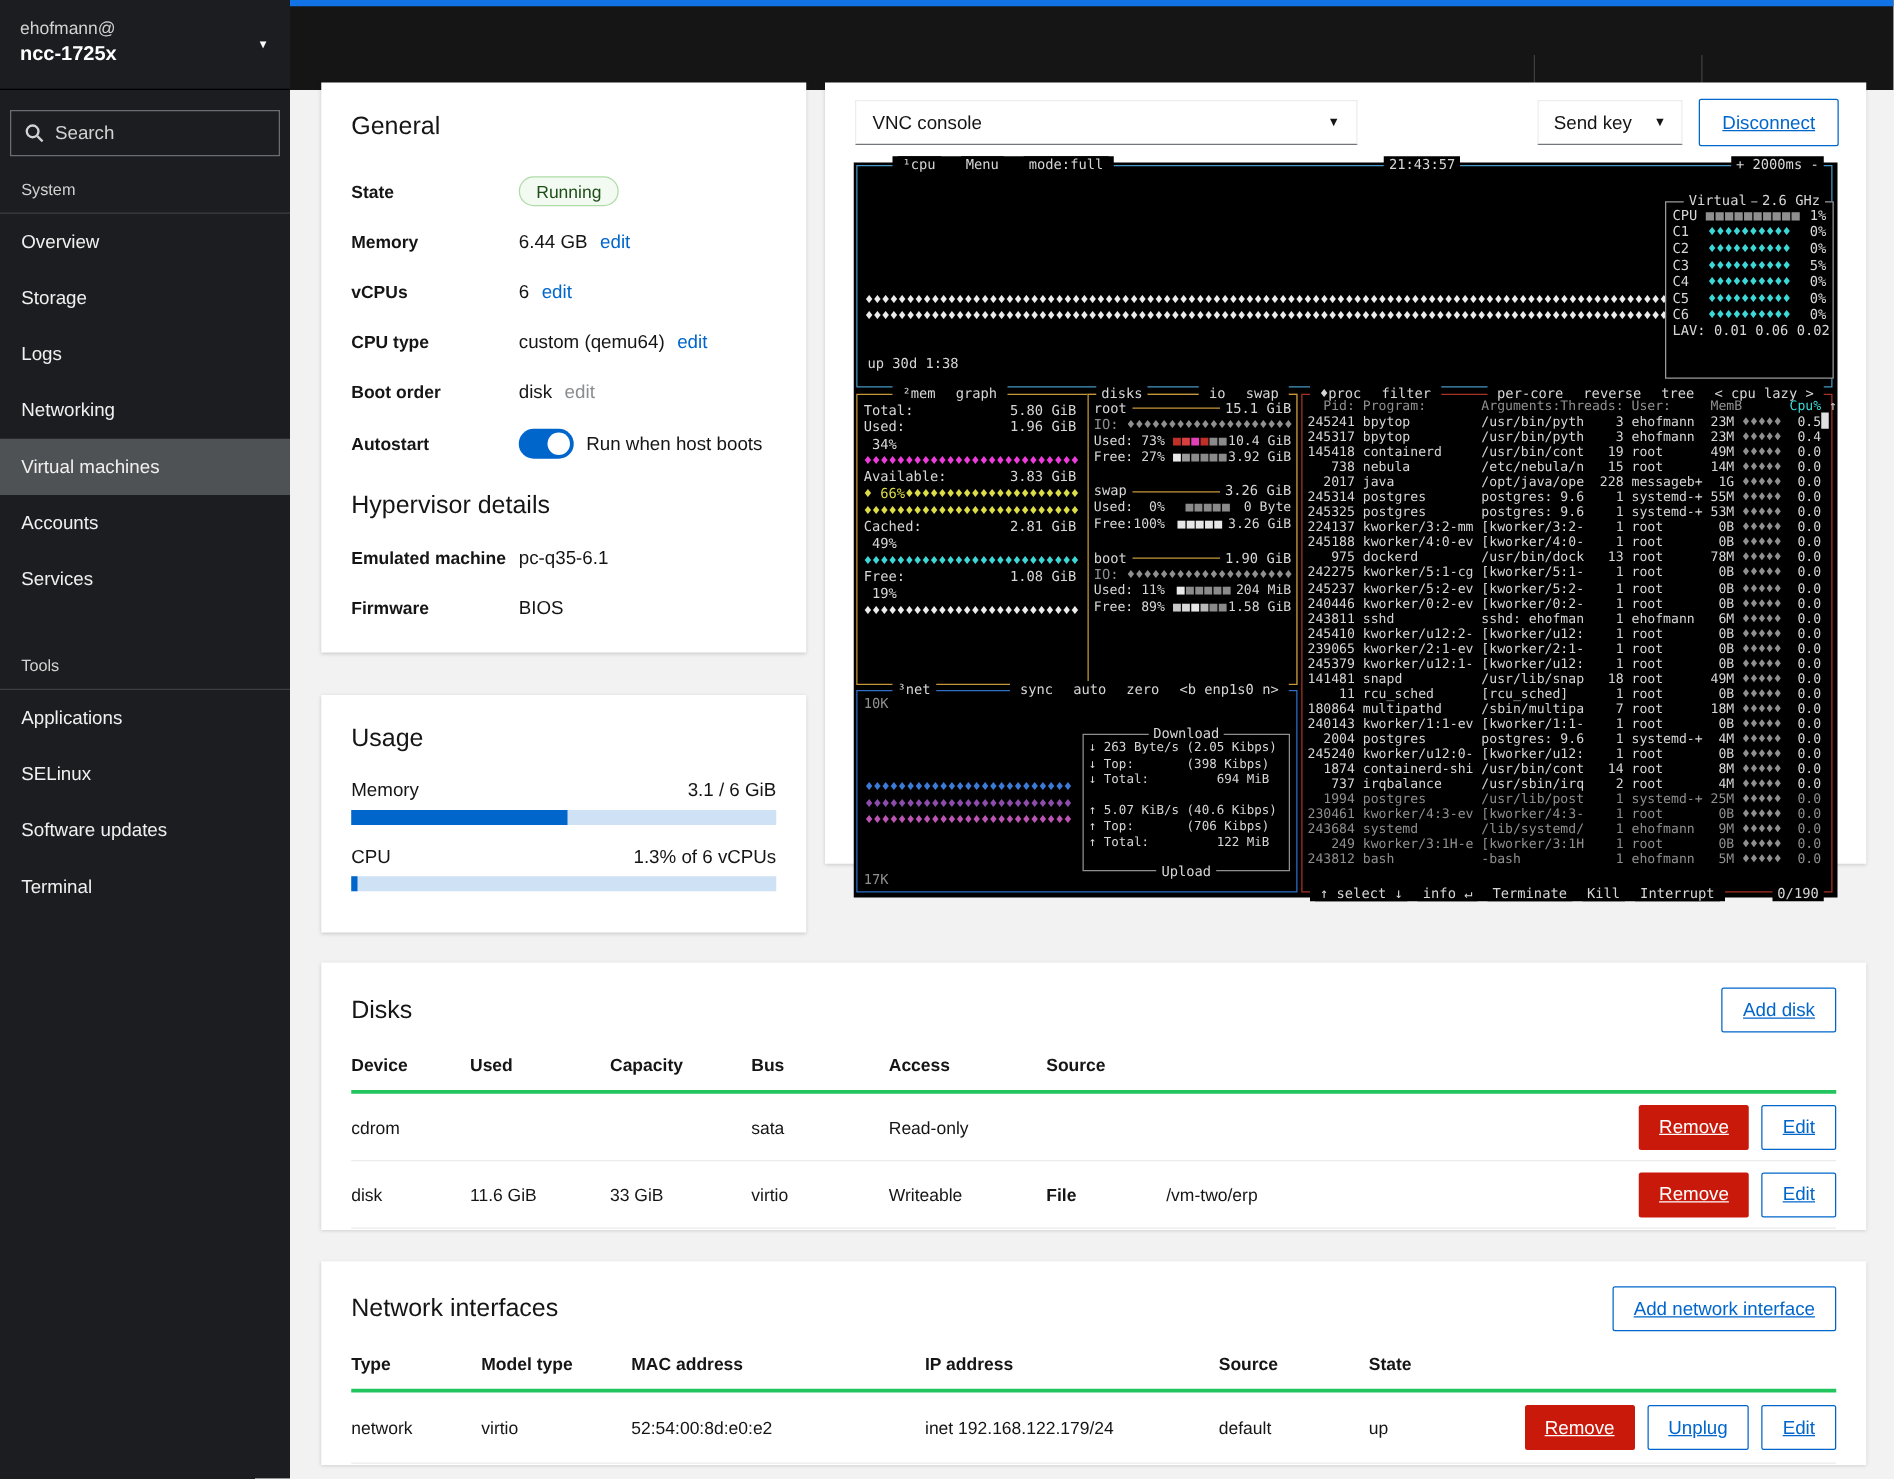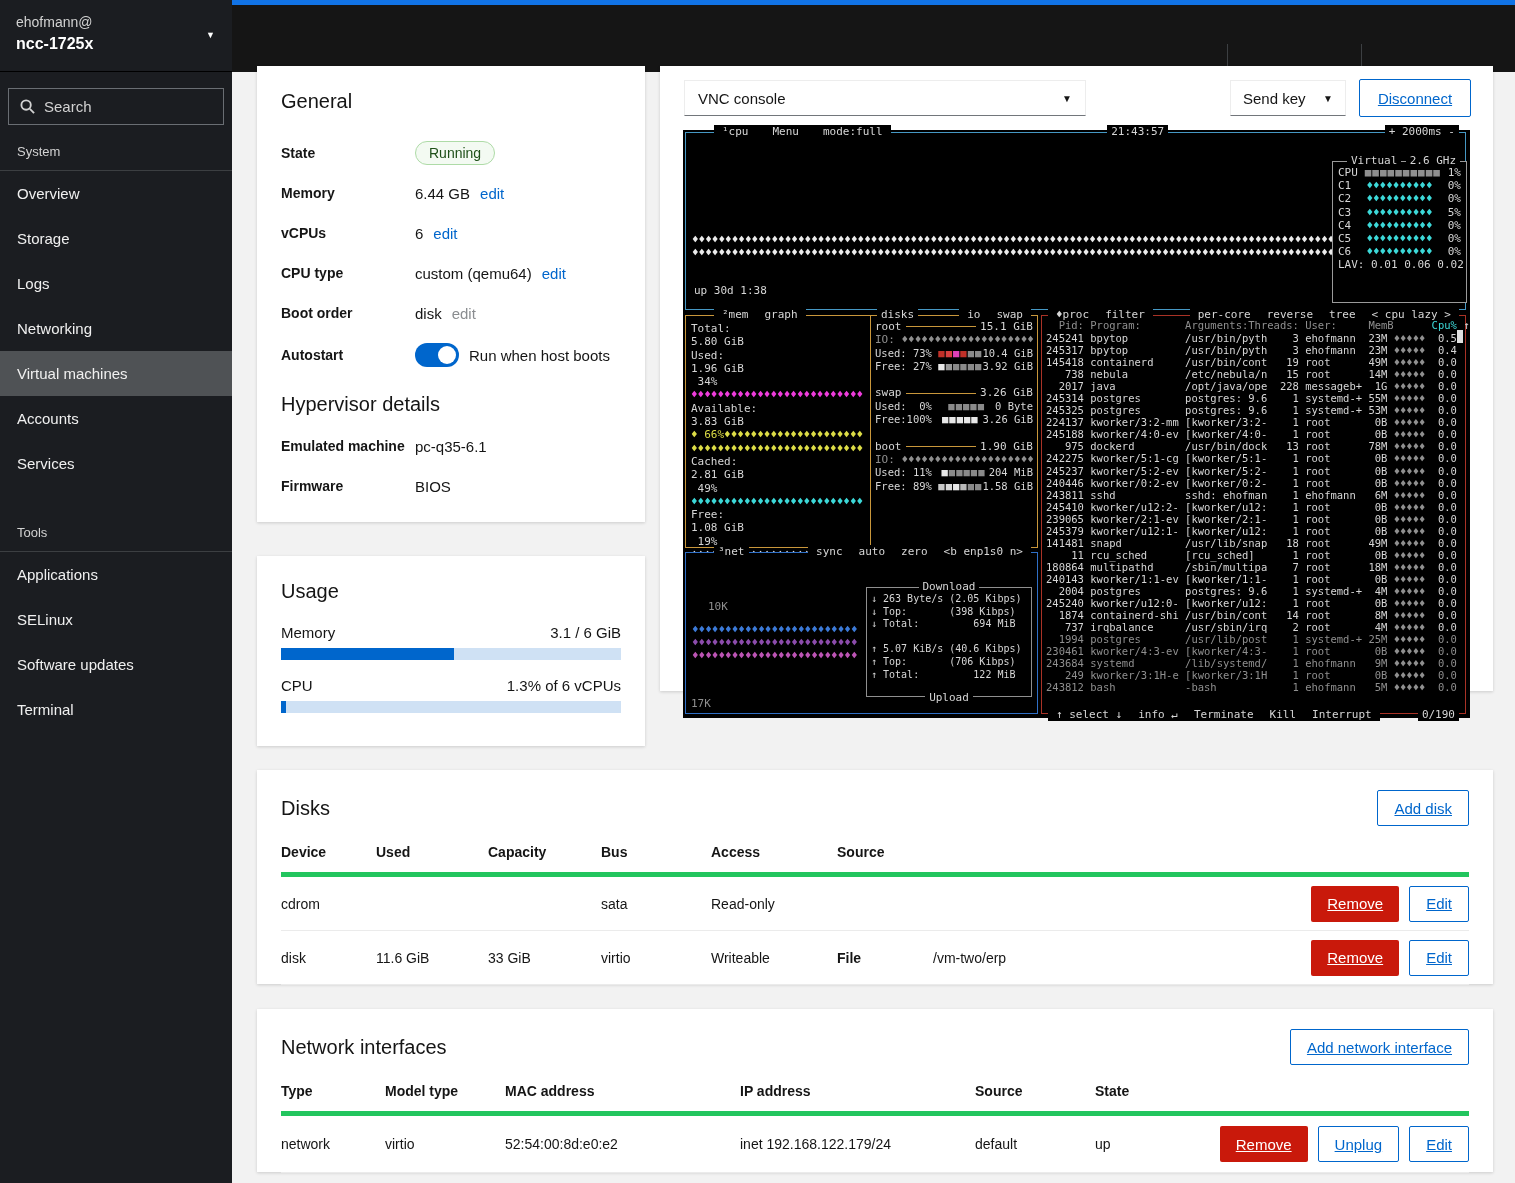--- a/index.html
+++ b/index.html
@@ -61,21 +61,21 @@
 
   
   .term{position:absolute;left:23px;top:64px;width:787px;height:588px;background:#000;font-family:"DejaVu Sans Mono",monospace;font-size:11px;color:#d6d6d6;}
   .tbox{position:absolute;border:1px solid;background:#000;box-sizing:border-box;}
   .tags{position:absolute;top:-8px;left:6px;right:6px;display:flex;justify-content:space-between;align-items:center;font-size:11px;pointer-events:none;}
   .tags.bottom{top:auto;bottom:-8px;}
   .tags span{background:#000;padding:0 4px;white-space:pre;}
   .tgroup{display:flex;gap:16px;}
   .tgroup.tight{gap:8px;}
   .tl{white-space:pre;line-height:13.3px;}
-  .flexline{display:flex;justify-content:space-between;padding:0 5px;line-height:13.3px;white-space:pre;flex-direction:column;}
+  .flexline{display:flex;justify-content:space-between;padding:0 5px;line-height:13.3px;white-space:pre;}
   .absline{position:absolute;white-space:pre;}
   .c-fg{color:#d6d6d6}.c-dim{color:#8f8f8f}.c-mag{color:#ee3cdc}.c-yel{color:#dcdc46}
   .c-cyn{color:#3cd8d8}.c-wht{color:#ebebeb}.c-blu{color:#3c7ad8}.c-pur{color:#8c4cac}.c-pnk{color:#bc54b4}
   #box-cpu{left:2px;top:2px;width:781px;height:178px;border-color:#4698c4;}
   #cores{left:646px;top:28px;width:135px;height:142px;border-color:#9a9a9a;}
   .core-row{display:flex;justify-content:space-between;padding:0 5px;line-height:13.2px;white-space:pre;}
   #box-mem{left:2px;top:185px;width:353px;height:233px;border-color:#c9973b;}
   #memlines{position:absolute;left:0;top:6px;width:180px;}
   #dpanel{position:absolute;left:184px;top:-1px;right:-1px;bottom:-1px;border:1px solid #c9973b;background:#000;}
   .dhr{display:flex;align-items:center;gap:4px;padding:0 4px;line-height:13.3px;white-space:pre;}
@@ -89,21 +89,21 @@
   .procline{white-space:pre;line-height:12.05px;padding:0 4px;}
   #procrows{position:absolute;left:0;top:16px;right:0;}
   #prochdr{position:absolute;left:0;top:3px;right:0;}
   .scrollthumb{position:absolute;right:2px;top:14px;width:6px;height:13px;background:#e0e0e0;}
 
   
   #card-disks{left:257px;top:770px;width:1236px;height:214px;padding:20px 24px;box-sizing:border-box;}
   #card-network{left:257px;top:1009px;width:1236px;height:163px;padding:20px 24px;box-sizing:border-box;}
   .card-head{display:flex;justify-content:space-between;align-items:center;}
   .tbl{margin-top:18px;}
-  .tbl-hdr{display:grid;align-items:center;border-bottom:5px solid #22c55e;padding-bottom:12px;font-size:14px;font-weight:700;color:#151515;}
+  .tbl-hdr{display:grid;align-items:center;border-bottom:3px solid #22c55e;padding-bottom:12px;font-size:14px;font-weight:700;color:#151515;}
   .tbl-row{display:grid;align-items:center;border-bottom:1px solid #ebebeb;font-size:14px;color:#151515;}
   .grid-disks{grid-template-columns:95px 112px 113px 110px 126px 1fr 170px;}
   .grid-net{grid-template-columns:104px 120px 235px 235px 120px 110px 1fr;}
   .row-actions{display:flex;gap:10px;justify-content:flex-end;}
   .btn-sm{height:36px;padding:0 16px;}
   .srclabel{font-weight:700;display:inline-block;width:96px;}
 
   [data-interactable="true"]{cursor:pointer;}
 </style>
 </head>
@@ -329,21 +329,21 @@
               <div class="meterline" data-interactable="false"><span data-interactable="false">Free: 89% </span><span class="blocks" data-interactable="false"><span data-interactable="false" style="color: rgb(200, 200, 200);">■</span><span data-interactable="false" style="color: rgb(216, 216, 216);">■</span><span data-interactable="false" style="color: rgb(232, 232, 232);">■</span><span data-interactable="false" style="color: rgb(184, 184, 184);">■</span><span data-interactable="false" style="color: rgb(138, 138, 138);">■</span><span data-interactable="false" style="color: rgb(138, 138, 138);">■</span></span><span data-interactable="false">1.58 GiB</span></div>
             </div>
         </div>
       </div>
 
       <div class="tbox" id="box-net" data-interactable="false">
         <div class="tags">
           <span data-interactable="false" style="margin-left:22px;">³net</span>
           <span class="tgroup tight" id="nettabs"><span data-interactable="false">sync</span><span data-interactable="false">auto</span><span data-interactable="false">zero</span><span data-interactable="false">&lt;b enp1s0 n&gt;</span></span>
         </div>
-        <div class="absline c-dim" style="left:22px;top:3px;margin-top:44px;" data-interactable="false">10K</div>
+        <div class="absline c-dim" style="left:5px;top:3px;" data-interactable="false">10K</div>
         <div class="absline c-dim" style="left:5px;bottom:3px;" data-interactable="false">17K</div>
         <div id="netgraphs">
             <div class="absline c-blu" data-interactable="false" style="left: 6px; top: 70px;">♦♦♦♦♦♦♦♦♦♦♦♦♦♦♦♦♦♦♦♦♦♦♦♦♦</div>
             <div class="absline c-pur" data-interactable="false" style="left: 6px; top: 83px;">♦♦♦♦♦♦♦♦♦♦♦♦♦♦♦♦♦♦♦♦♦♦♦♦♦</div>
             <div class="absline c-pnk" data-interactable="false" style="left: 6px; top: 96px;">♦♦♦♦♦♦♦♦♦♦♦♦♦♦♦♦♦♦♦♦♦♦♦♦♦</div>
           </div>
         <div id="netpanel" data-interactable="false">
           <div class="tags">
               <span style="margin:0 auto;" data-interactable="false">Download</span>
             </div>

